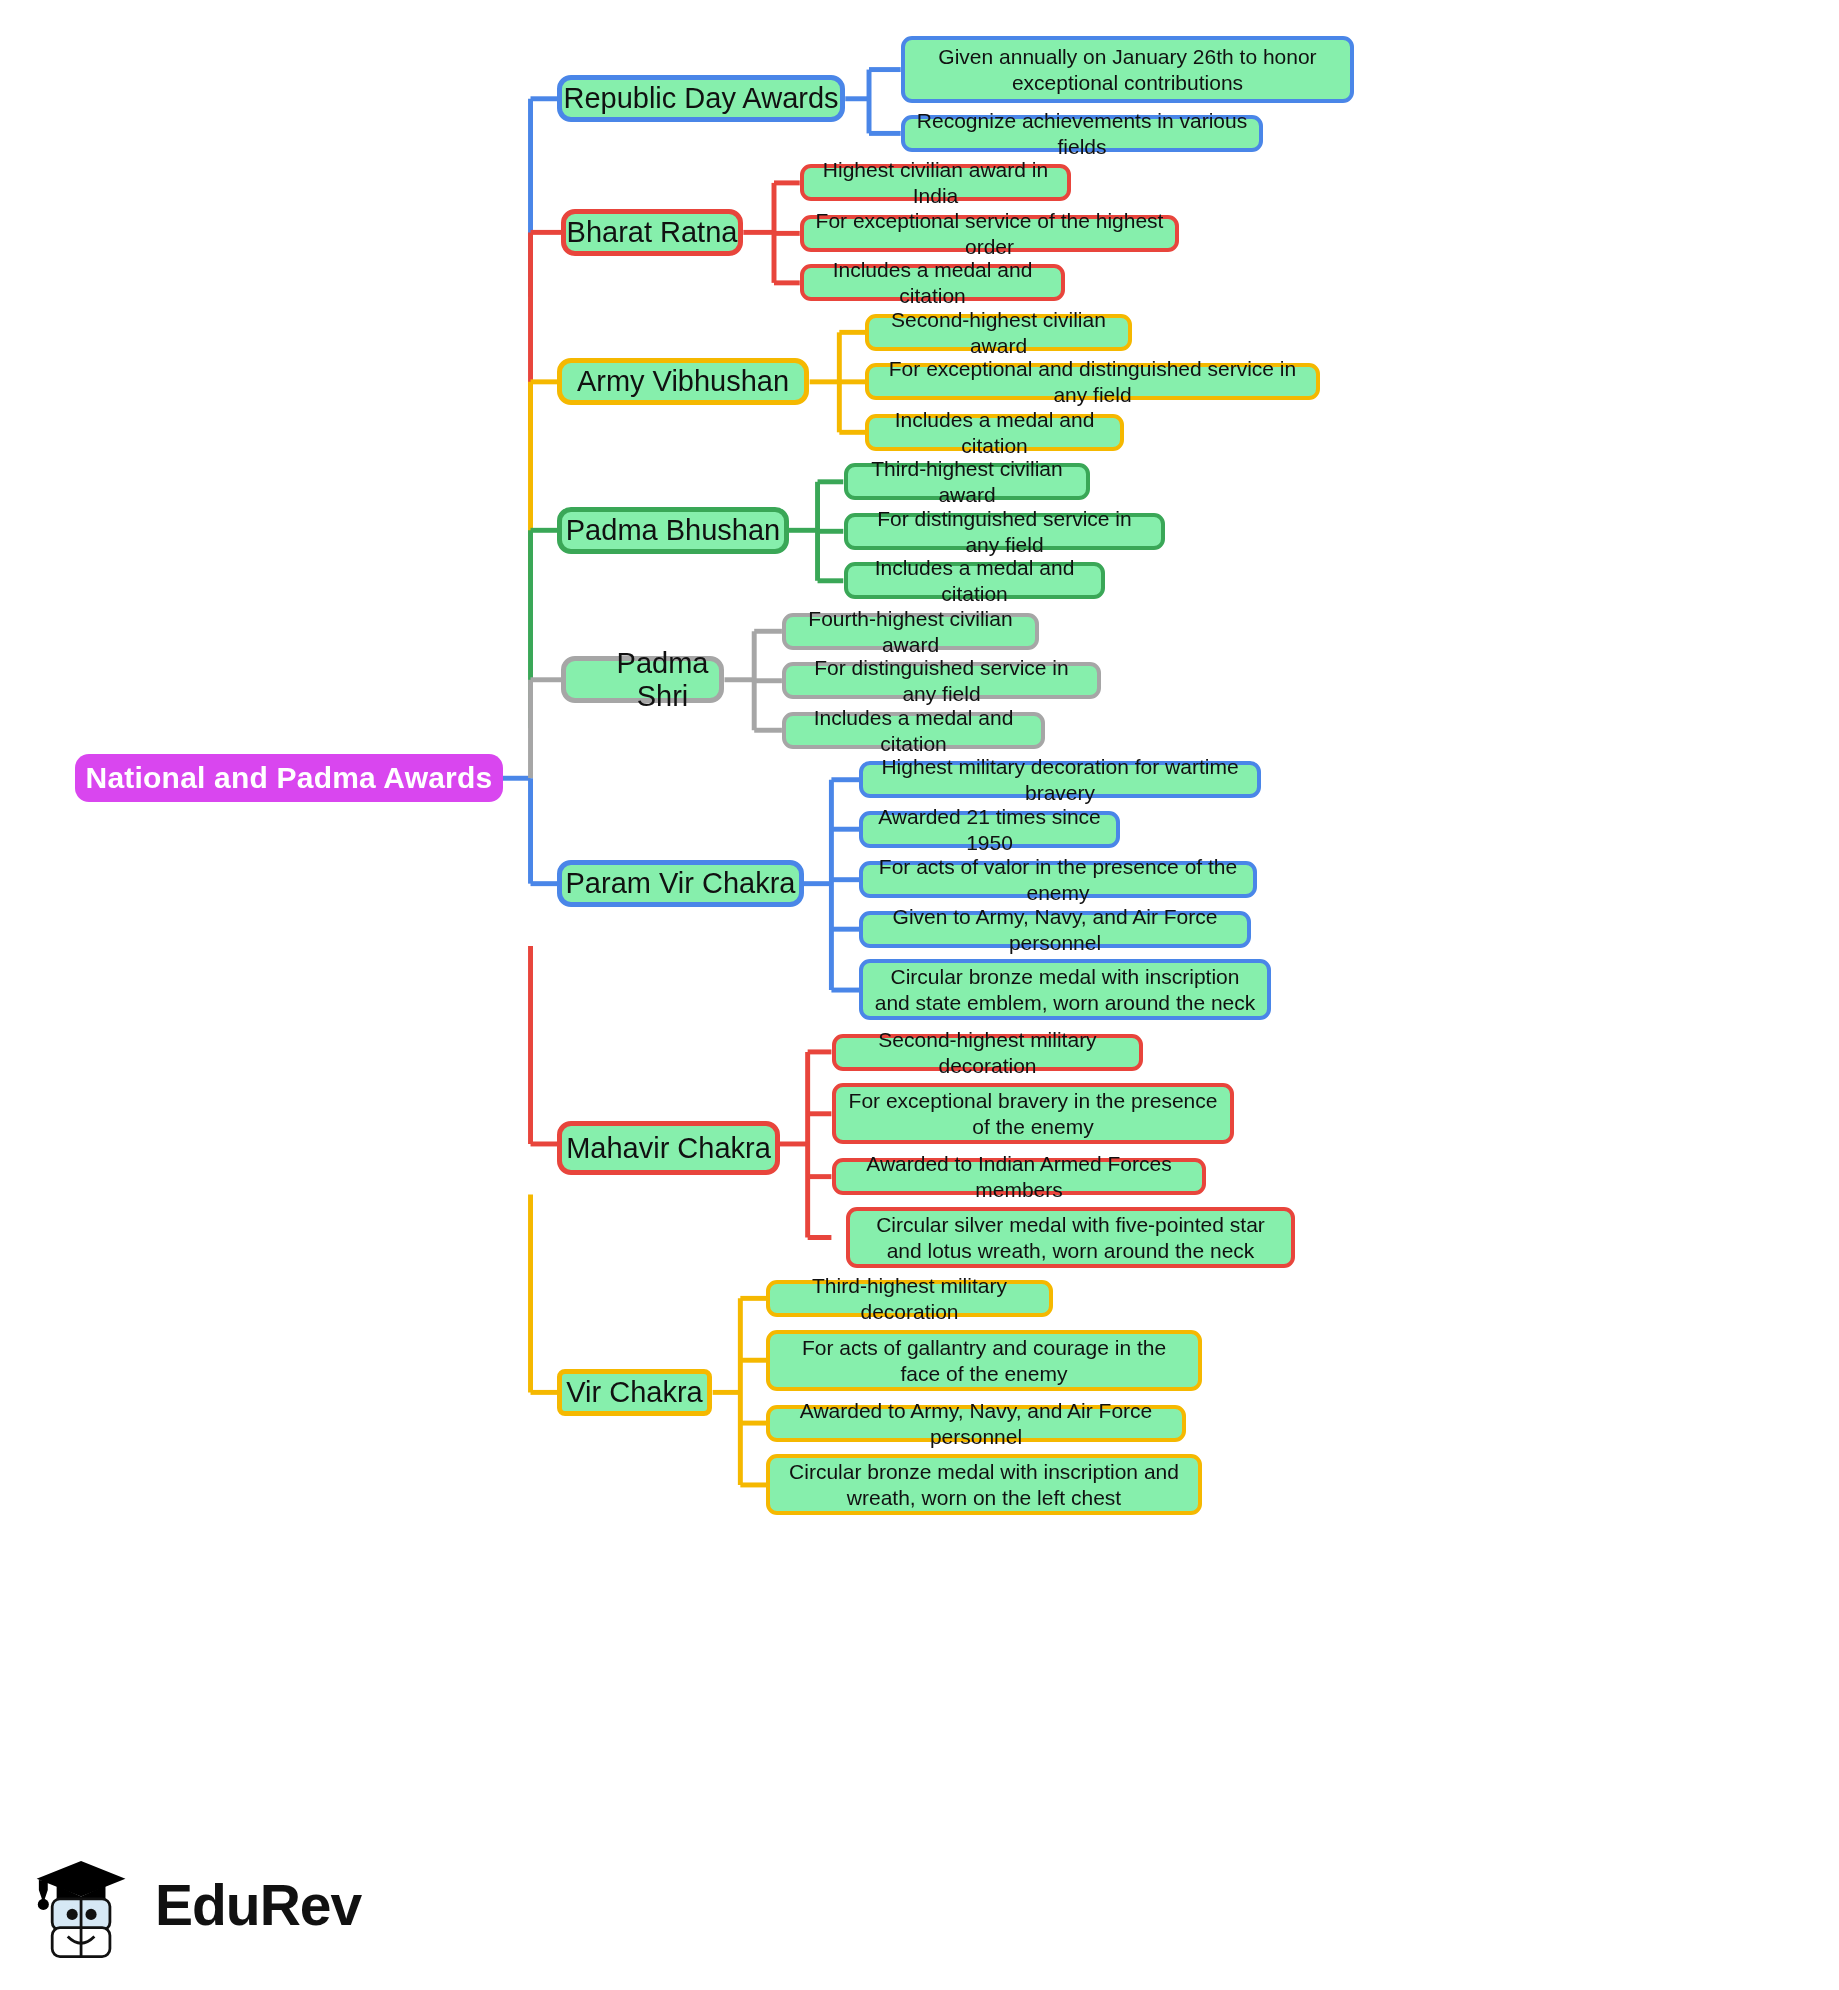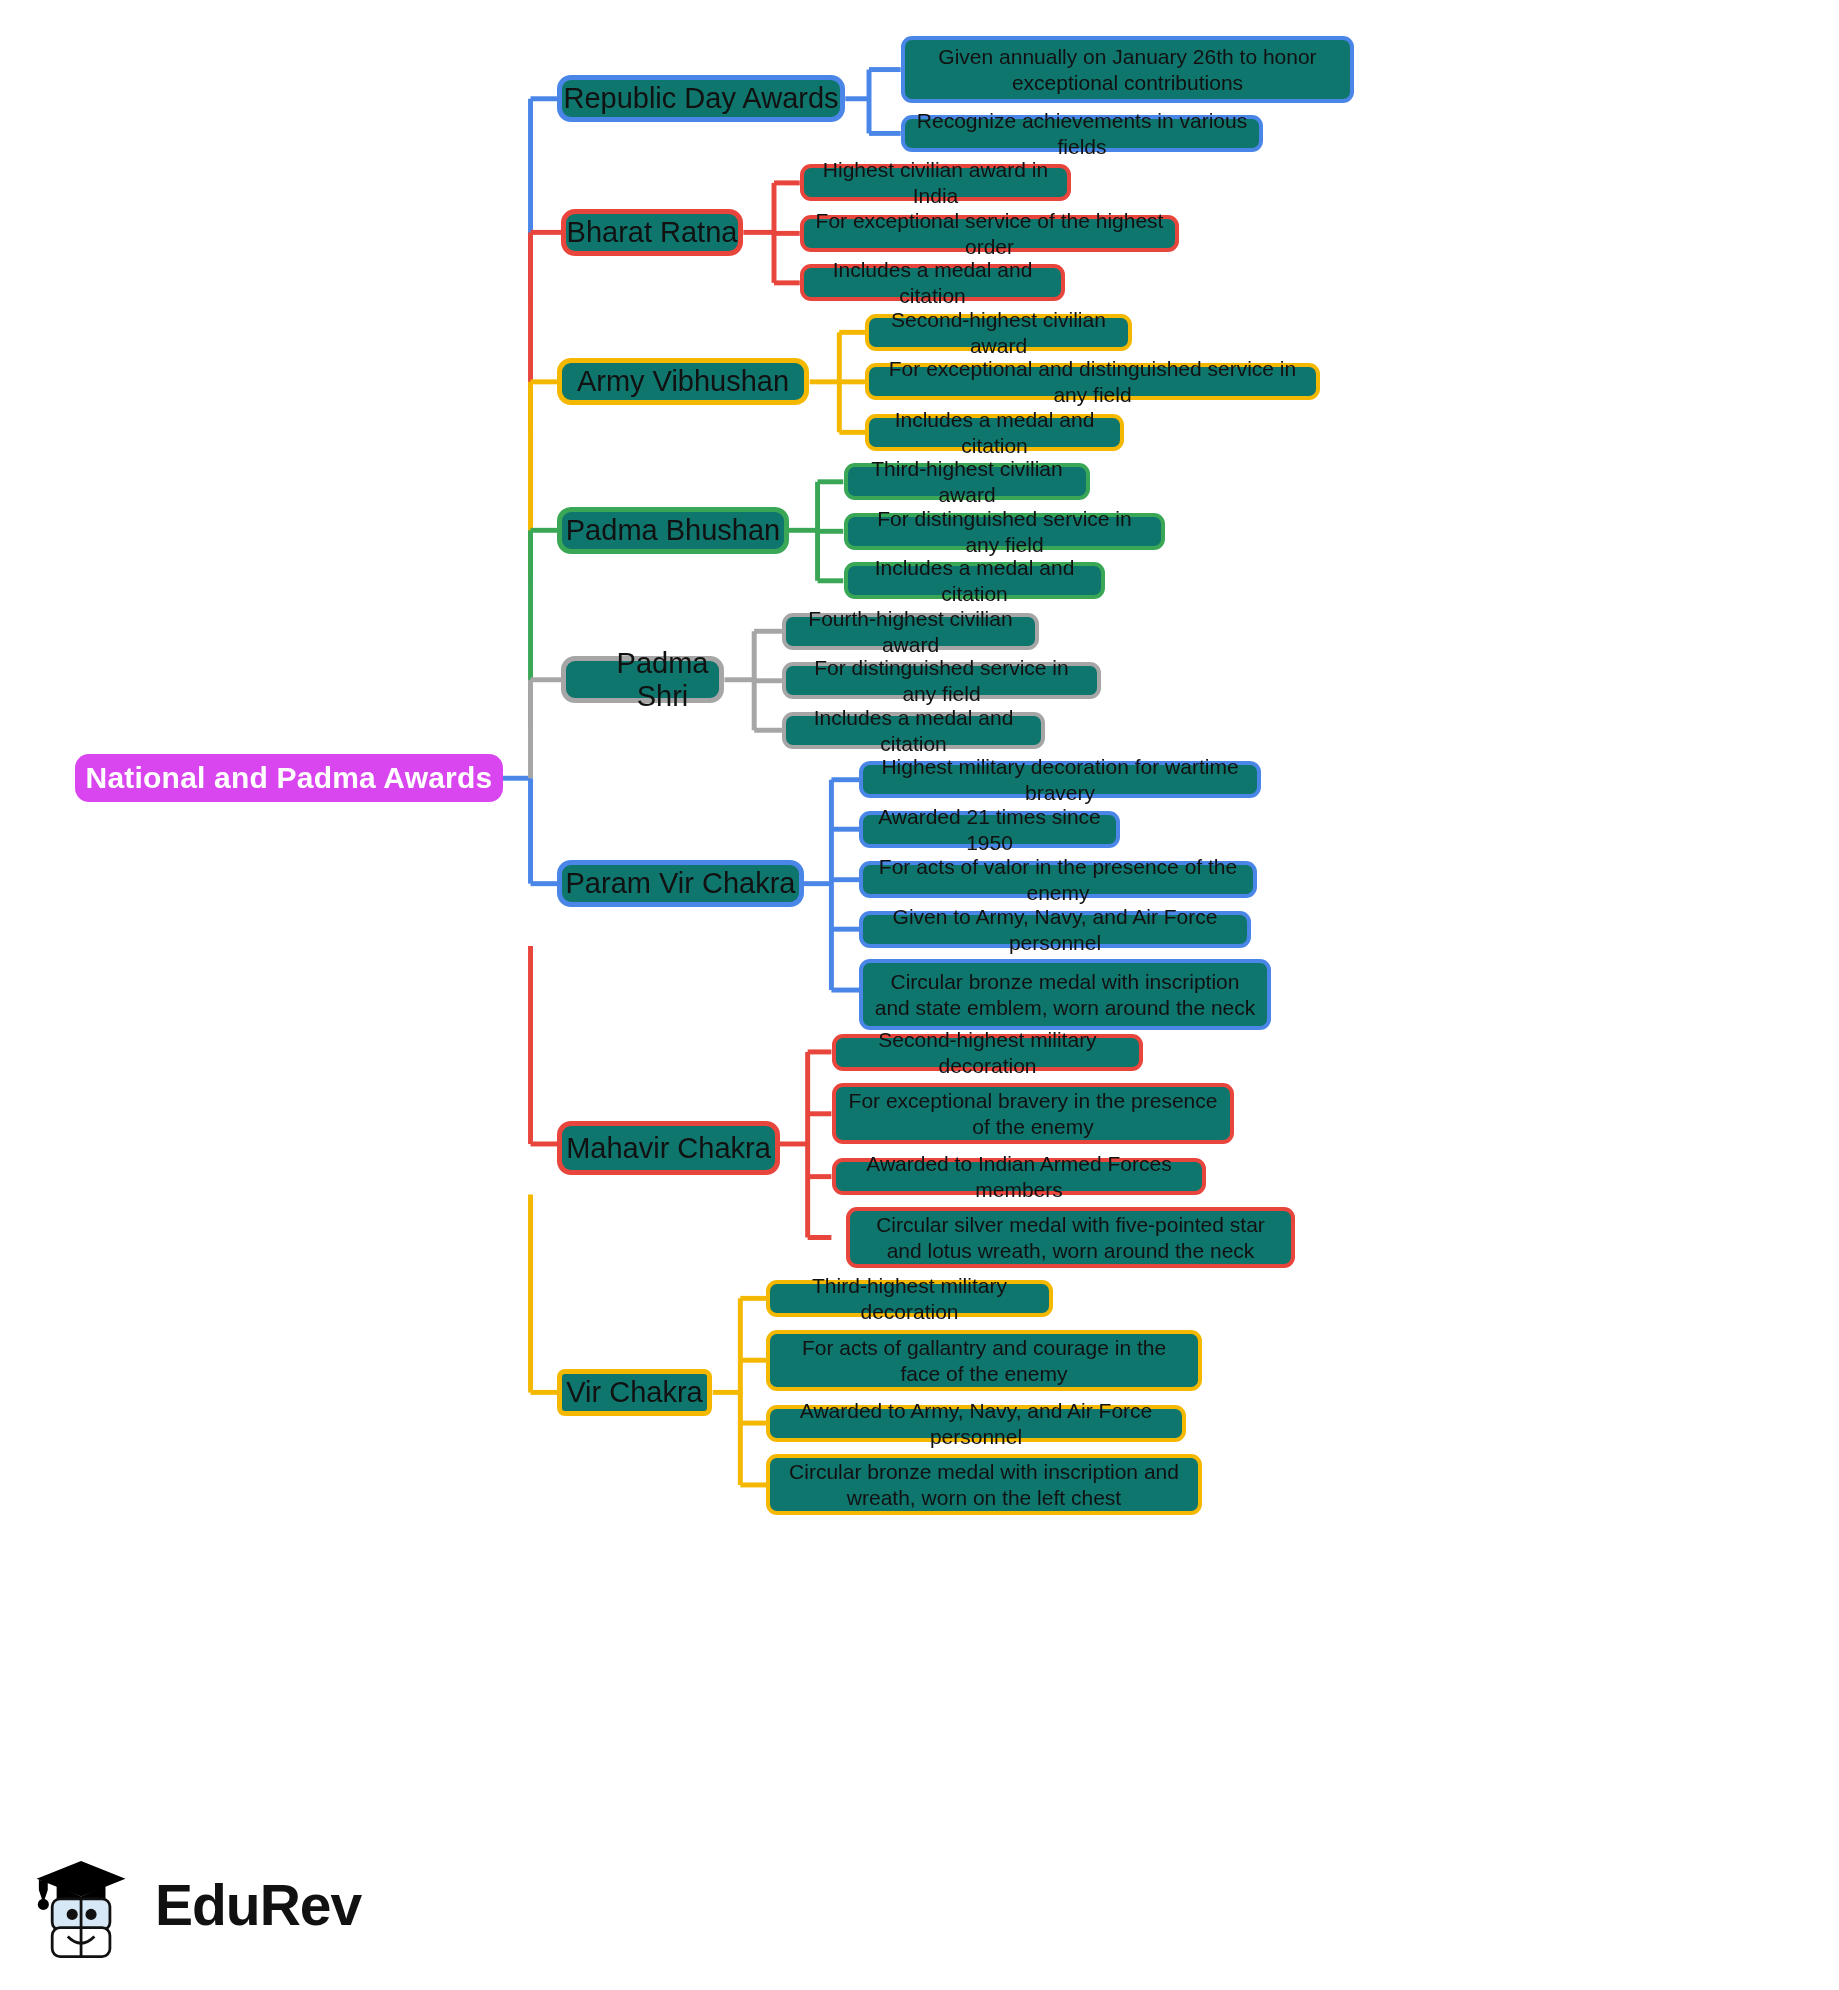--- a/index.html
+++ b/index.html
@@ -1,19 +1,19 @@
 <!DOCTYPE html>
 <html><head>
 <meta charset="utf-8">
 <style>
   html,body{margin:0;padding:0;background:#ffffff;}
   body{width:1839px;height:1991px;position:relative;font-family:"Liberation Sans",sans-serif;overflow:hidden;}
   #canvas{position:absolute;inset:0;width:1839px;height:1991px;}
   svg.links{position:absolute;left:0;top:0;width:1839px;height:1991px;pointer-events:none;}
-  .node{position:absolute;box-sizing:border-box;background:#0f766e;display:flex;align-items:center;justify-content:center;text-align:center;}
+  .node{position:absolute;box-sizing:border-box;background:#86efac;display:flex;align-items:center;justify-content:center;text-align:center;}
   .root{background:#d946ef;color:#ffffff;font-weight:bold;border-radius:14px;font-size:30px;letter-spacing:0.2px;}
   .branch{border-style:solid;border-width:5px;border-radius:14px;color:#111;font-size:29px;}
   .leaf{border-style:solid;border-width:4px;border-radius:11px;color:#111;font-size:21px;line-height:1.22;padding:4px 10px;}
   .logo{position:absolute;left:30px;top:1843px;width:337px;height:124px;display:flex;align-items:center;gap:14px;}
   .logo-text{font-size:57px;font-weight:bold;color:#111;letter-spacing:-1px;font-family:"Liberation Sans",sans-serif;}
 </style>
 </head>
 <body>
 
 <div id="canvas">
@@ -98,21 +98,21 @@
       <div class="node leaf" style="left: 844px; top: 562px; width: 261px; height: 37px; border-color: rgb(58, 167, 87);">Includes a medal and citation</div>
       <div class="node branch" style="left: 561px; top: 656px; width: 163px; height: 47px; border-color: rgb(166, 166, 166); padding-left: 40px;">Padma Shri</div>
       <div class="node leaf" style="left: 782px; top: 613px; width: 257px; height: 37px; border-color: rgb(166, 166, 166);">Fourth-highest civilian award</div>
       <div class="node leaf" style="left: 782px; top: 662px; width: 319px; height: 37px; border-color: rgb(166, 166, 166);">For distinguished service in any field</div>
       <div class="node leaf" style="left: 782px; top: 712px; width: 263px; height: 37px; border-color: rgb(166, 166, 166);">Includes a medal and citation</div>
       <div class="node branch" style="left: 557px; top: 860px; width: 247px; height: 47px; border-color: rgb(74, 134, 232);">Param Vir Chakra</div>
       <div class="node leaf" style="left: 859px; top: 761px; width: 402px; height: 37px; border-color: rgb(74, 134, 232);">Highest military decoration for wartime bravery</div>
       <div class="node leaf" style="left: 859px; top: 811px; width: 261px; height: 37px; border-color: rgb(74, 134, 232);">Awarded 21 times since 1950</div>
       <div class="node leaf" style="left: 859px; top: 861px; width: 398px; height: 37px; border-color: rgb(74, 134, 232);">For acts of valor in the presence of the enemy</div>
       <div class="node leaf" style="left: 859px; top: 911px; width: 392px; height: 37px; border-color: rgb(74, 134, 232);">Given to Army, Navy, and Air Force personnel</div>
-      <div class="node leaf" style="left: 859px; top: 959px; width: 412px; height: 71px; border-color: rgb(74, 134, 232);">Circular bronze medal with inscription and state emblem, worn around the neck</div>
+      <div class="node leaf" style="left: 859px; top: 959px; width: 412px; height: 61px; border-color: rgb(74, 134, 232);">Circular bronze medal with inscription and state emblem, worn around the neck</div>
       <div class="node branch" style="left: 557px; top: 1121px; width: 223px; height: 54px; border-color: rgb(232, 69, 60);">Mahavir Chakra</div>
       <div class="node leaf" style="left: 832px; top: 1034px; width: 311px; height: 37px; border-color: rgb(232, 69, 60);">Second-highest military decoration</div>
       <div class="node leaf" style="left: 832px; top: 1083px; width: 402px; height: 61px; border-color: rgb(232, 69, 60);">For exceptional bravery in the presence of the enemy</div>
       <div class="node leaf" style="left: 832px; top: 1158px; width: 374px; height: 37px; border-color: rgb(232, 69, 60);">Awarded to Indian Armed Forces members</div>
       <div class="node leaf" style="left: 832px; top: 1207px; width: 449px; height: 61px; border-color: rgb(232, 69, 60); margin-left: 14px;">Circular silver medal with five-pointed star and lotus wreath, worn around the neck</div>
       <div class="node branch" style="left: 557px; top: 1369px; width: 155px; height: 47px; border-color: rgb(245, 184, 0); border-radius: 8px;">Vir Chakra</div>
       <div class="node leaf" style="left: 766px; top: 1280px; width: 287px; height: 37px; border-color: rgb(245, 184, 0);">Third-highest military decoration</div>
       <div class="node leaf" style="left: 766px; top: 1330px; width: 436px; height: 61px; border-color: rgb(245, 184, 0);">For acts of gallantry and courage in the face of the enemy</div>
       <div class="node leaf" style="left: 766px; top: 1405px; width: 420px; height: 37px; border-color: rgb(245, 184, 0);">Awarded to Army, Navy, and Air Force personnel</div>
       <div class="node leaf" style="left: 766px; top: 1454px; width: 436px; height: 61px; border-color: rgb(245, 184, 0);">Circular bronze medal with inscription and wreath, worn on the left chest</div>

